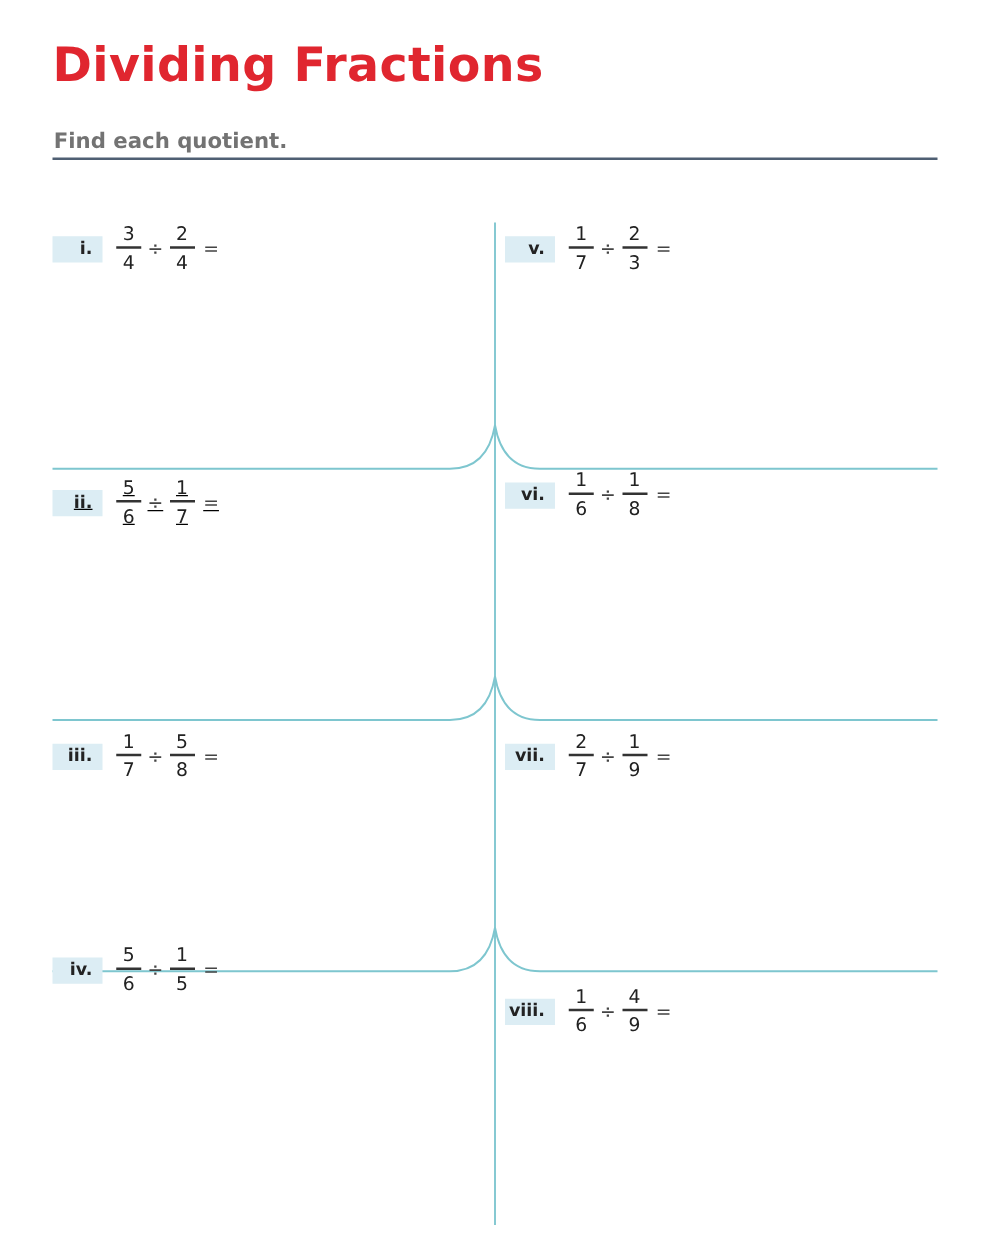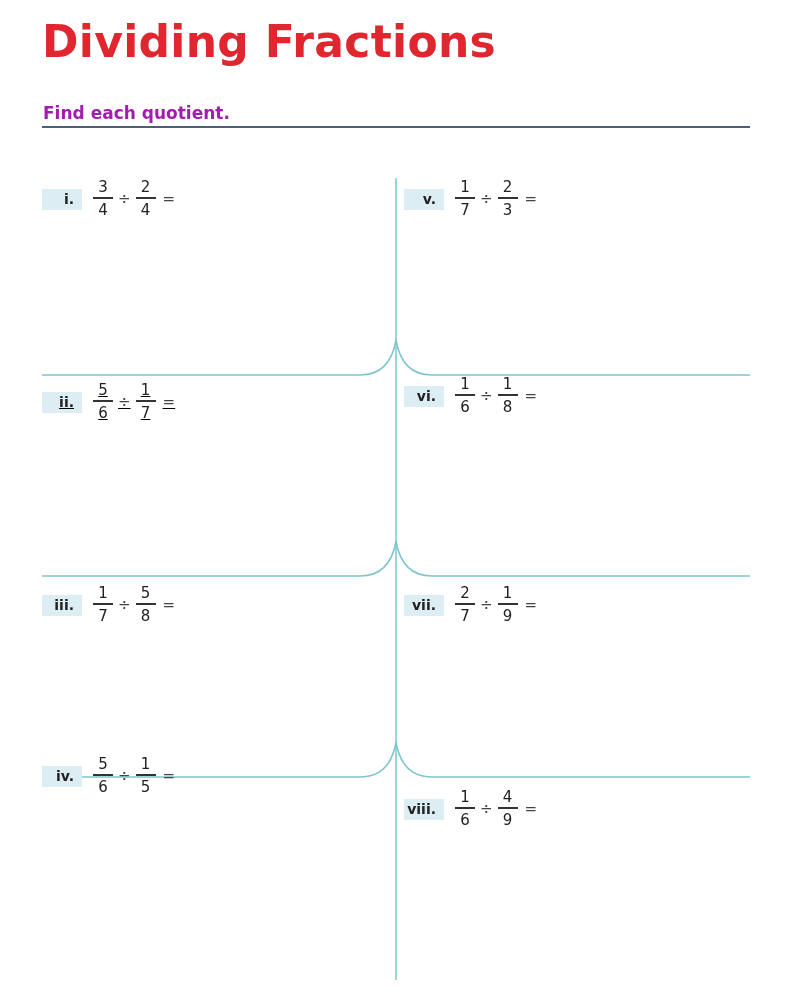--- a/index.html
+++ b/index.html
@@ -1,18 +1,18 @@
 <!DOCTYPE html>
 <html><head>
 <meta charset="utf-8">
 <style>
   html, body { margin: 0; padding: 0; background: #ffffff; }
   body { width: 788px; height: 1004px; position: relative; overflow: hidden; font-family: "DejaVu Sans", sans-serif; }
-  .title { position: absolute; left: 42px; top: 16px; font-family: "DejaVu Sans", sans-serif; font-weight: bold; font-size: 44px; color: #e0262f; letter-spacing: 0.3px; }
-  .subtitle { position: absolute; left: 43px; top: 103px; font-weight: bold; font-size: 17px; color: #a21caf; }
+  .title { position: absolute; left: 42px; top: 30px; font-family: "DejaVu Sans", sans-serif; font-weight: bold; font-size: 38px; color: #e0262f; letter-spacing: 0.3px; }
+  .subtitle { position: absolute; left: 43px; top: 103px; font-weight: bold; font-size: 17px; color: #737373; }
   .rule { position: absolute; left: 42px; top: 126px; width: 708px; height: 2px; background: #4f5f73; }
   svg.lines { position: absolute; left: 0; top: 0; }
   .problem { position: absolute; display: flex; align-items: center; height: 56px; }
   .label { background: #dcedf4; height: 21px; width: 40px; display: flex; align-items: center; justify-content: flex-end; padding-right: 8px; box-sizing: border-box; font-weight: bold; font-size: 14px; color: #222; margin-right: 10px; }
   .frac { display: inline-flex; flex-direction: column; align-items: center; font-size: 15px; color: #222; width: 22px; }
   .frac .num { line-height: 20px; }
   .frac .bar { width: 20px; height: 1.5px; background: #333; }
   .frac .den { line-height: 22px; }
   .op { font-size: 15px; color: #444; margin: 0 4px; }
   .eq { font-size: 15px; color: #444; margin-left: 6px; }

